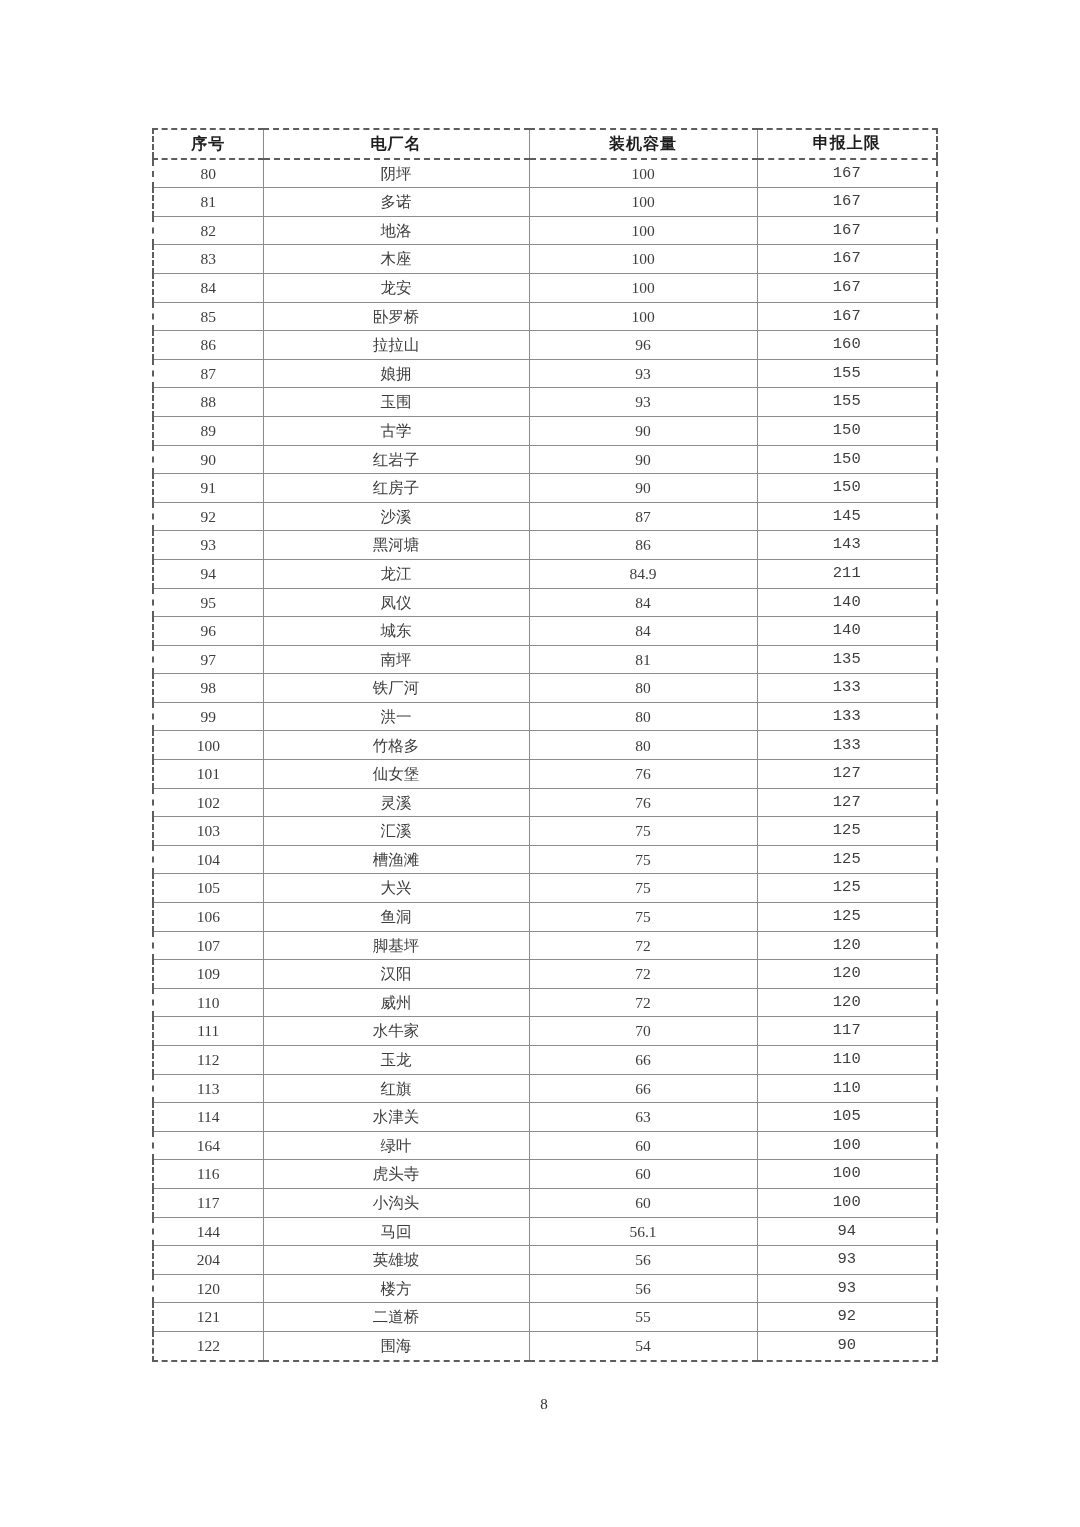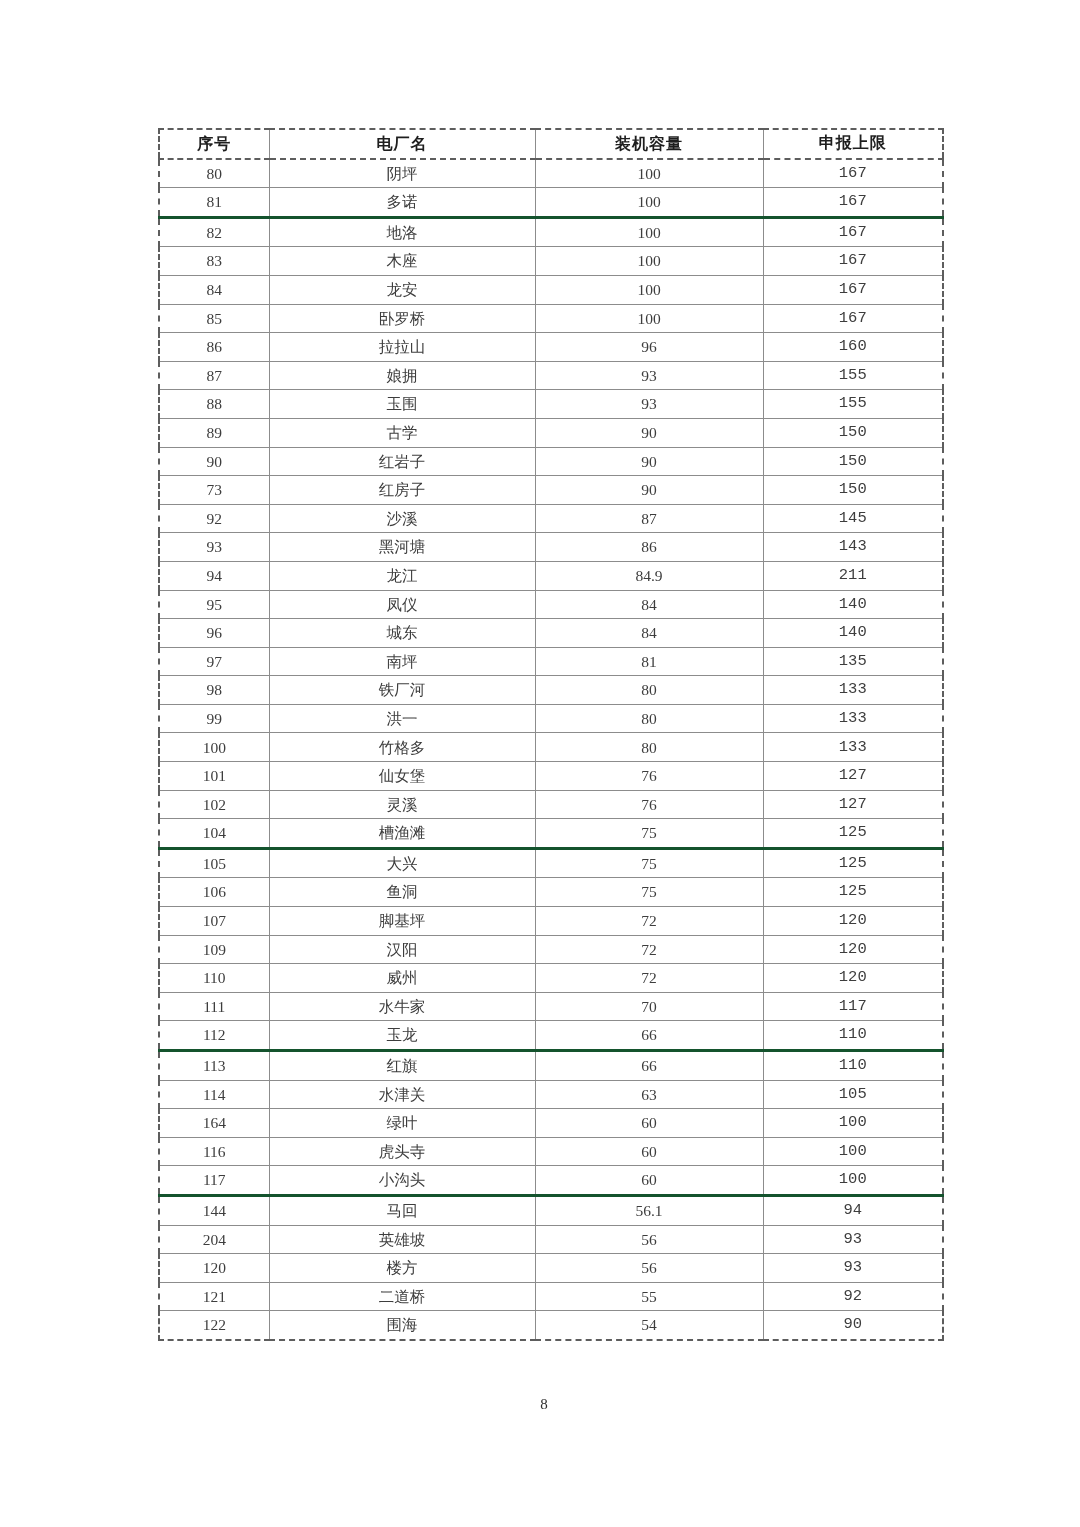--- a/index.html
+++ b/index.html
@@ -10,21 +10,21 @@
   .page {
     position: relative;
     width: 1080px;
     height: 1527px;
     background: #ffffff;
     font-family: "Liberation Serif", "DejaVu Serif", serif;
     overflow: hidden;
   }
   .plant-table {
     position: absolute;
-    left: 158px;
+    left: 152px;
     top: 128px;
     width: 784px;
     border-collapse: collapse;
     table-layout: fixed;
     border: 2px dashed #5d5d5d;
     color: #3d3d3d;
     font-size: 15.5px;
   }
   .plant-table th,
   .plant-table td {
@@ -44,21 +44,21 @@
     font-family: Liberation Mono, monospace;
   }
   .plant-table thead th {
     font-weight: bold;
     color: #1e1e1e;
     font-size: 16px;
     letter-spacing: 1px;
     border-bottom: 2px dashed #5d5d5d;
   }
   .plant-table tbody tr.thick-top td {
-    border-top: 3px solid #14532d;
+    border-top: 1px solid #14532d;
   }
   .plant-table tbody tr.dashed-top td {
     border-top: 1px dashed #8f8f8f;
   }
   .page-num {
     position: absolute;
     left: 152px;
     top: 1396px;
     width: 784px;
     text-align: center;
@@ -147,21 +147,21 @@
           <td>90</td>
           <td>150</td>
         </tr>
         <tr>
           <td>90</td>
           <td>红岩子</td>
           <td>90</td>
           <td>150</td>
         </tr>
         <tr>
-          <td>73</td>
+          <td>91</td>
           <td>红房子</td>
           <td>90</td>
           <td>150</td>
         </tr>
         <tr class="dashed-top">
           <td>92</td>
           <td>沙溪</td>
           <td>87</td>
           <td>145</td>
         </tr>
@@ -217,20 +217,26 @@
           <td>101</td>
           <td>仙女堡</td>
           <td>76</td>
           <td>127</td>
         </tr>
         <tr>
           <td>102</td>
           <td>灵溪</td>
           <td>76</td>
           <td>127</td>
+        </tr>
+        <tr>
+          <td>103</td>
+          <td>汇溪</td>
+          <td>75</td>
+          <td>125</td>
         </tr>
         <tr>
           <td>104</td>
           <td>槽渔滩</td>
           <td>75</td>
           <td>125</td>
         </tr>
         <tr class="thick-top">
           <td>105</td>
           <td>大兴</td>

